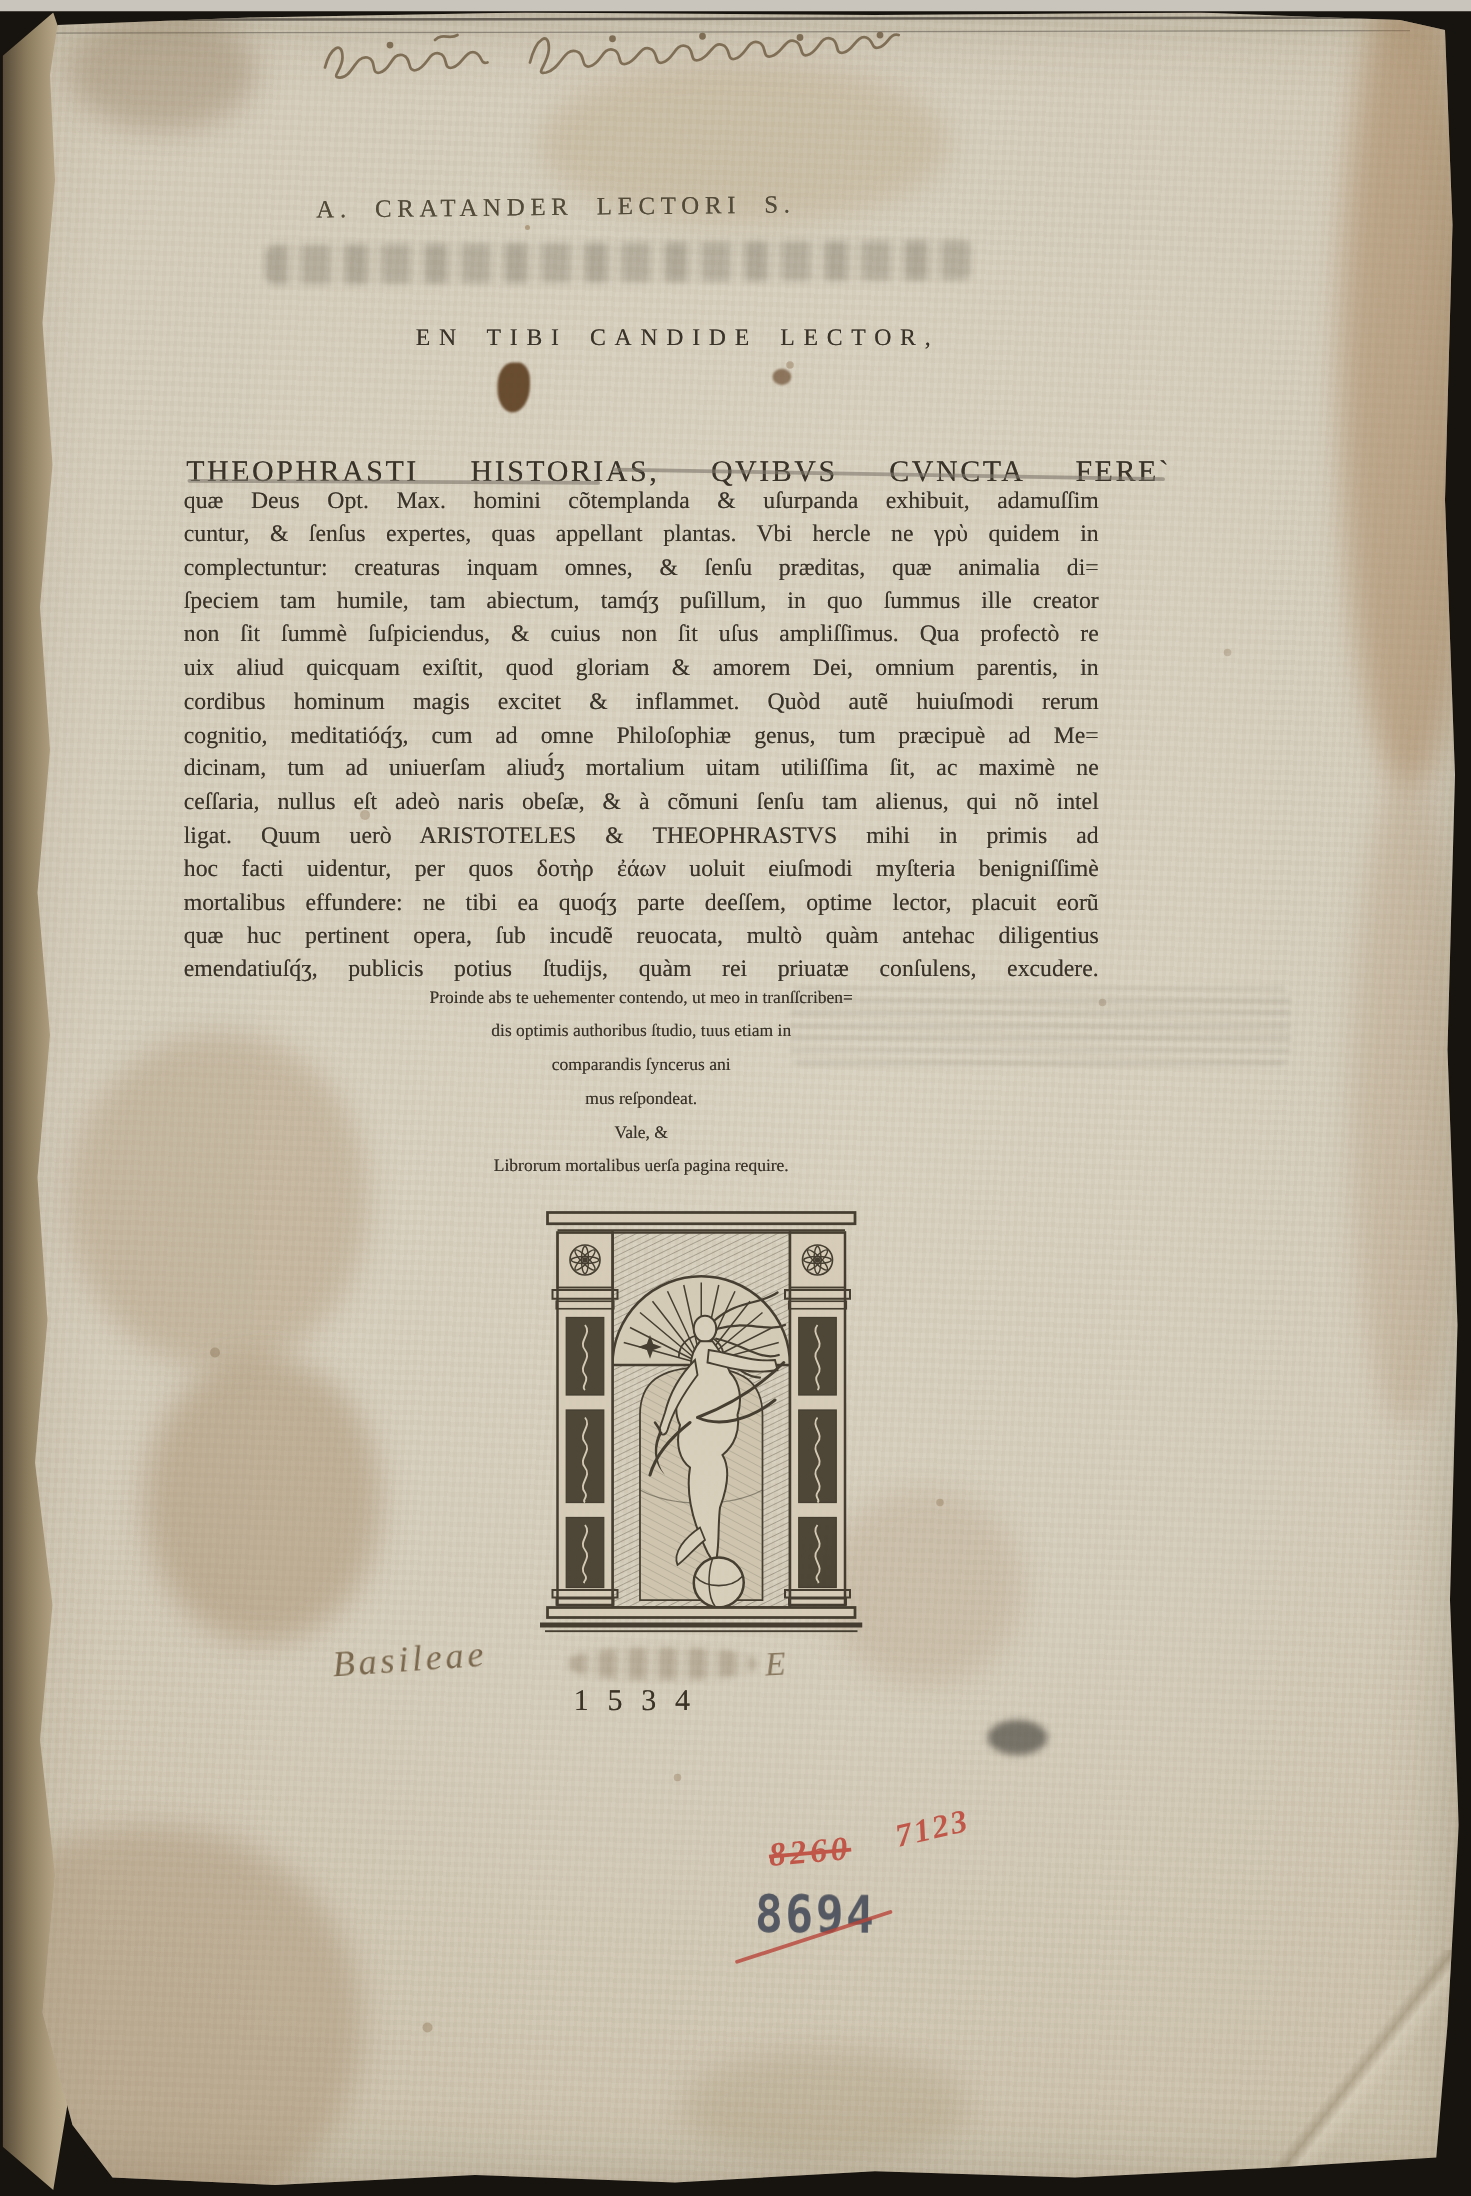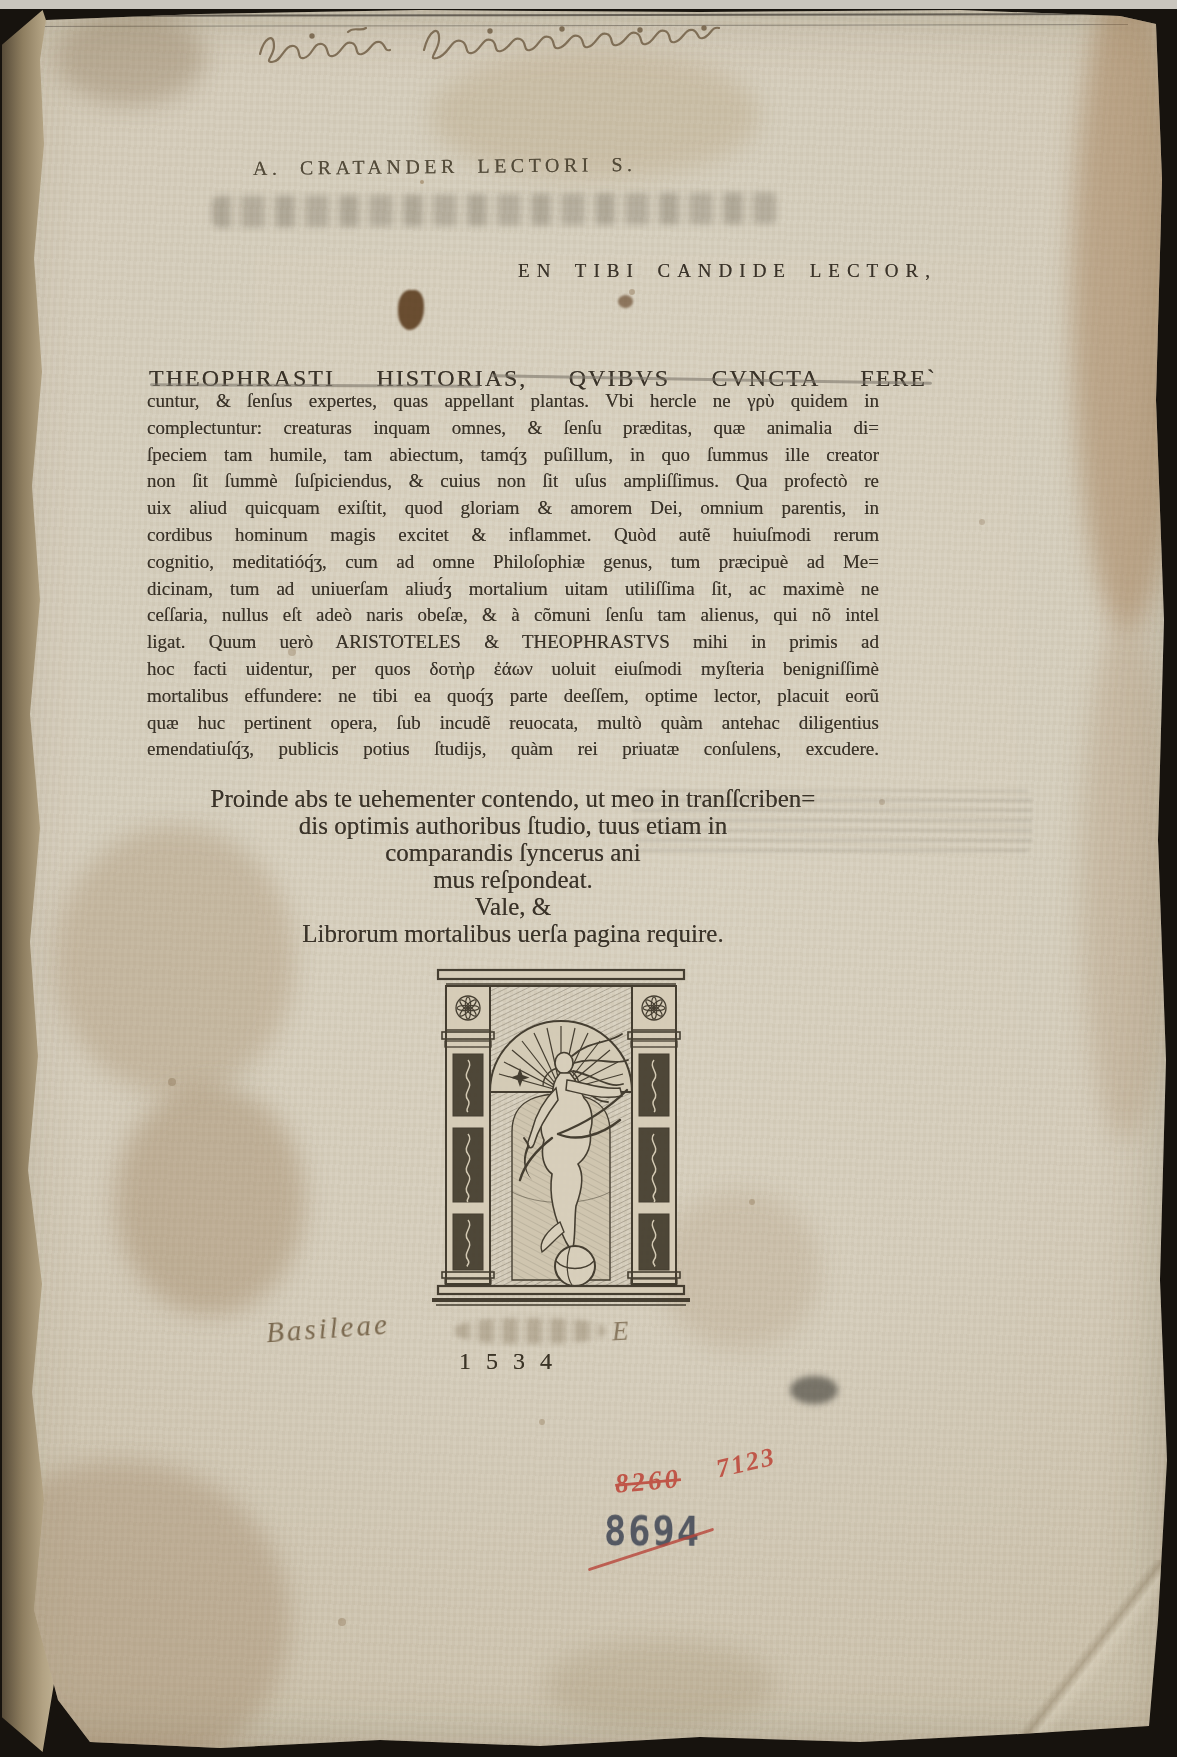--- a/index.html
+++ b/index.html
@@ -17,29 +17,29 @@
   .page::before{content:"";position:absolute;inset:0;opacity:.55;pointer-events:none;
         background:repeating-linear-gradient(93deg,rgba(255,255,255,.05) 0 3px,rgba(120,100,70,.05) 3px 6px),
                    repeating-linear-gradient(2deg,rgba(255,255,255,.04) 0 4px,rgba(100,85,60,.04) 4px 8px);}
   .ink{color:#3a3329;text-shadow:0 0 .5px rgba(58,51,41,.65);}
   .abs{position:absolute;}
   .stain{position:absolute;border-radius:50%;filter:blur(12px);pointer-events:none;}
   .ghost{position:absolute;filter:blur(3px);opacity:.38;border-radius:8px;
          background:repeating-linear-gradient(90deg,rgba(74,66,52,.7) 0 18px,rgba(74,66,52,.12) 18px 30px,rgba(74,66,52,.6) 30px 52px,rgba(74,66,52,.1) 52px 64px);}
   .salutation{left:253px;top:155px;font-size:20px;letter-spacing:4.5px;word-spacing:9px;color:#49412f;
               transform:rotate(-.6deg);opacity:.92;}
-  .leadin{left:147px;top:260px;width:790px;text-align:right;font-size:19px;letter-spacing:7px;word-spacing:6px;}
+  .leadin{left:147px;top:260px;width:790px;text-align:center;font-size:19px;letter-spacing:7px;word-spacing:6px;}
   .maintitle{left:142px;top:282px;width:796px;text-align:center;font-size:70px;line-height:72px;
              letter-spacing:5px;white-space:nowrap;font-weight:bold;font-stretch:95%;}
   .subtitle{left:149px;top:353px;width:788px;font-size:24px;letter-spacing:2px;
             text-align:justify;text-align-last:justify;white-space:nowrap;margin-top:12px;}
   .underline{position:absolute;height:3px;background:#7d766a;border-radius:2px;opacity:.6;}
   .bodyblock{left:147px;top:388px;width:732px;font-size:19px;line-height:26.8px;}
   .body-line{text-align:justify;text-align-last:justify;height:26.8px;overflow:visible;white-space:nowrap;}
-  .closeblock{left:147px;top:786px;width:732px;font-size:25px;line-height:26.9px;text-align:center;}
+  .closeblock{left:147px;top:786px;width:732px;font-size:14px;line-height:26.9px;text-align:center;}
   .hand{color:#6e5b40;font-style:italic;}
   .basileae{left:266px;top:1312px;font-size:29px;letter-spacing:3px;transform:rotate(-4deg);opacity:.88;filter:blur(.3px);}
   .hand-e{left:612px;top:1316px;font-size:27px;opacity:.75;filter:blur(.4px);transform:rotate(-3deg);}
   .handsmudge{left:455px;top:1318px;width:150px;height:26px;opacity:.35;filter:blur(2.5px);border-radius:40%;
               background:repeating-linear-gradient(90deg,rgba(104,86,58,.8) 0 14px,rgba(104,86,58,.15) 14px 24px);}
   .year{left:147px;top:1348px;width:732px;text-align:center;font-size:24px;letter-spacing:15px;color:#3b3426;}
   .rednum{position:absolute;color:#bd4336;font-style:italic;font-weight:bold;opacity:.85;}
   .red8260{left:615px;top:1466px;font-size:27px;letter-spacing:3px;transform:rotate(-5deg);
            text-decoration:line-through;text-decoration-thickness:2.5px;}
   .red7123{left:716px;top:1448px;font-size:26px;letter-spacing:2px;transform:rotate(-13deg);}
@@ -98,20 +98,21 @@
 
     <div class="abs ink salutation">A. CRATANDER LECTORI S.</div>
     <div class="ghost" style="left:212px;top:194px;width:566px;height:32px;transform:rotate(-.4deg);"></div>
 
     <div class="abs ink leadin">EN TIBI CANDIDE LECTOR,</div>
     <div class="abs ink subtitle">THEOPHRASTI HISTORIAS, QVIBVS CVNCTA FERE`</div>
     <div class="underline" style="left:150px;top:384px;width:330px;transform:rotate(.3deg);"></div>
     <div class="underline" style="left:490px;top:378px;width:442px;transform:rotate(1deg);"></div>
 
     <div class="abs ink bodyblock">
+        <div class="body-line">quæ Deus Opt. Max. homini cõtemplanda &amp; uſurpanda exhibuit, adamuſſim</div>
         <div class="body-line">cuntur, &amp; ſenſus expertes, quas appellant plantas. Vbi hercle ne γρὺ quidem in</div>
         <div class="body-line">complectuntur: creaturas inquam omnes, &amp; ſenſu præditas, quæ animalia di=</div>
         <div class="body-line">ſpeciem tam humile, tam abiectum, tamq́ʒ puſillum, in quo ſummus ille creator</div>
         <div class="body-line">non ſit ſummè ſuſpiciendus, &amp; cuius non ſit uſus ampliſſimus. Qua profectò re</div>
         <div class="body-line">uix aliud quicquam exiſtit, quod gloriam &amp; amorem Dei, omnium parentis, in</div>
         <div class="body-line">cordibus hominum magis excitet &amp; inflammet.  Quòd autẽ huiuſmodi rerum</div>
         <div class="body-line">cognitio, meditatióq́ʒ, cum ad omne Philoſophiæ genus, tum præcipuè ad Me=</div>
         <div class="body-line">dicinam, tum ad uniuerſam aliud́ʒ mortalium uitam utiliſſima ſit, ac maximè ne</div>
         <div class="body-line">ceſſaria, nullus eſt adeò naris obeſæ, &amp; à cõmuni ſenſu tam alienus, qui nõ intel</div>
         <div class="body-line">ligat. Quum uerò ARISTOTELES &amp; THEOPHRASTVS mihi in primis ad</div>

